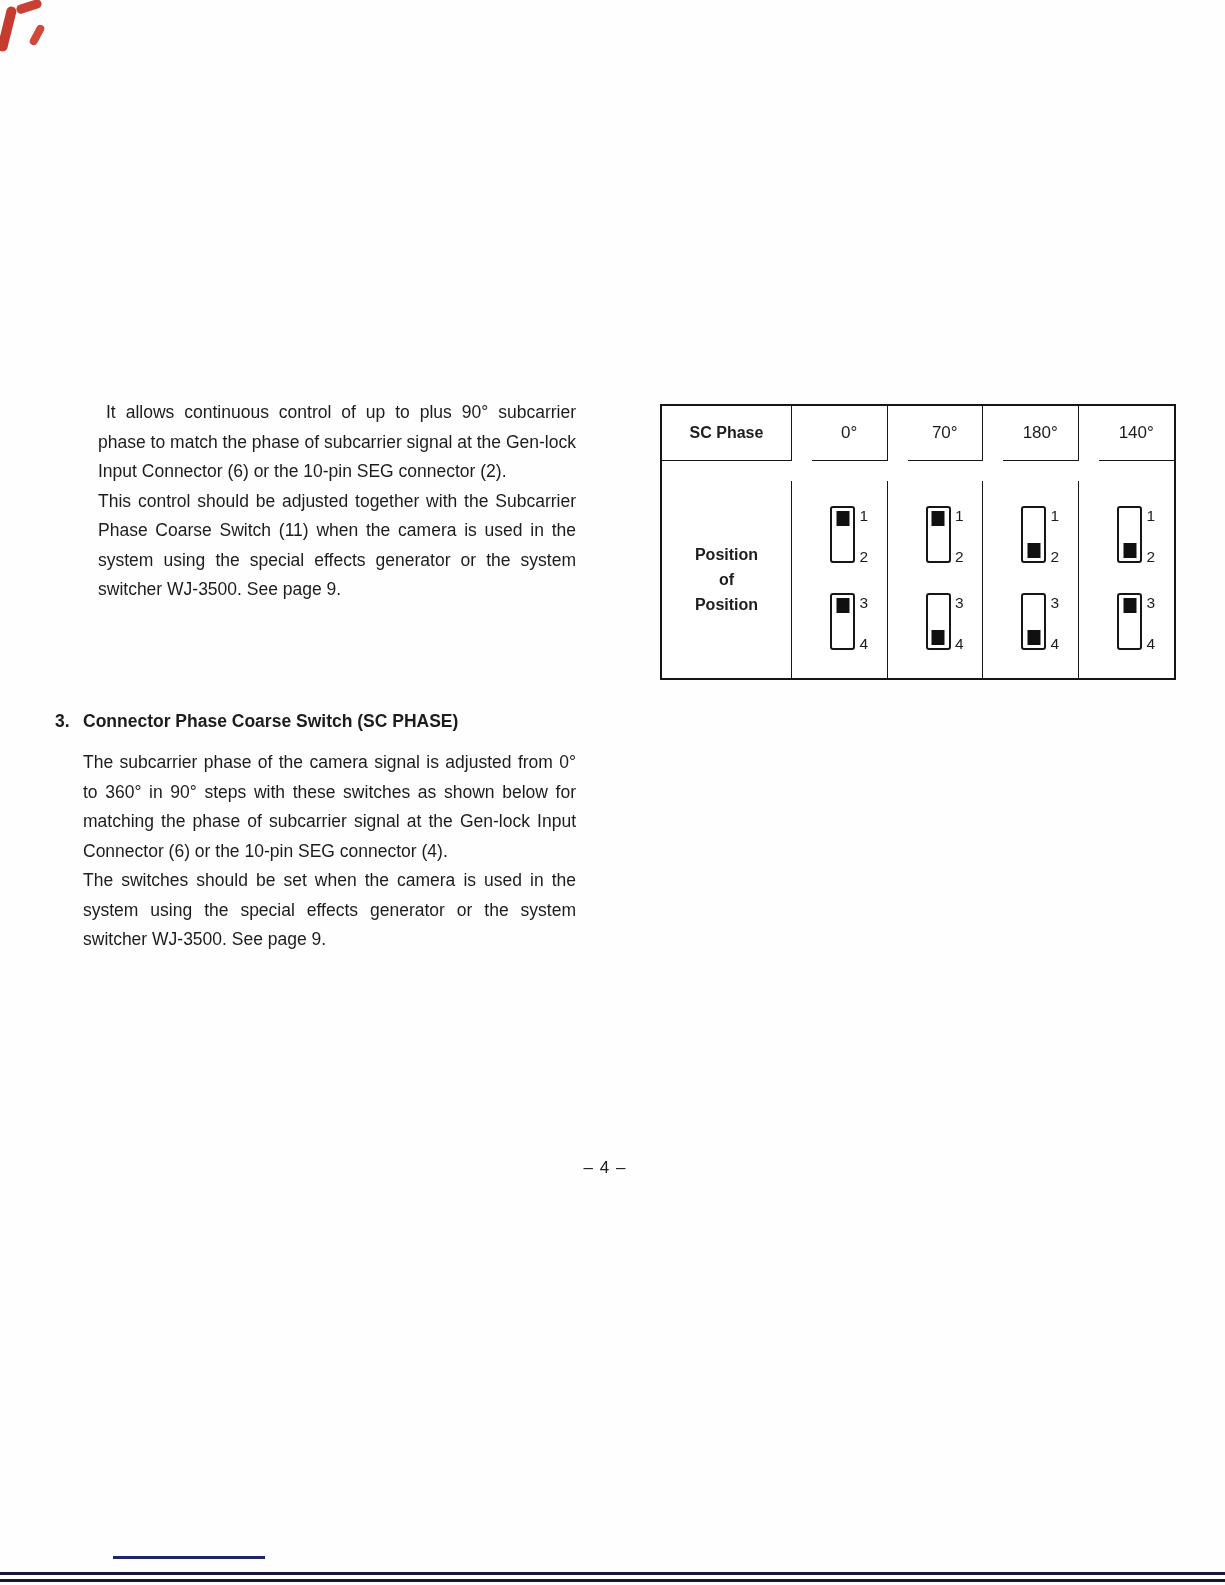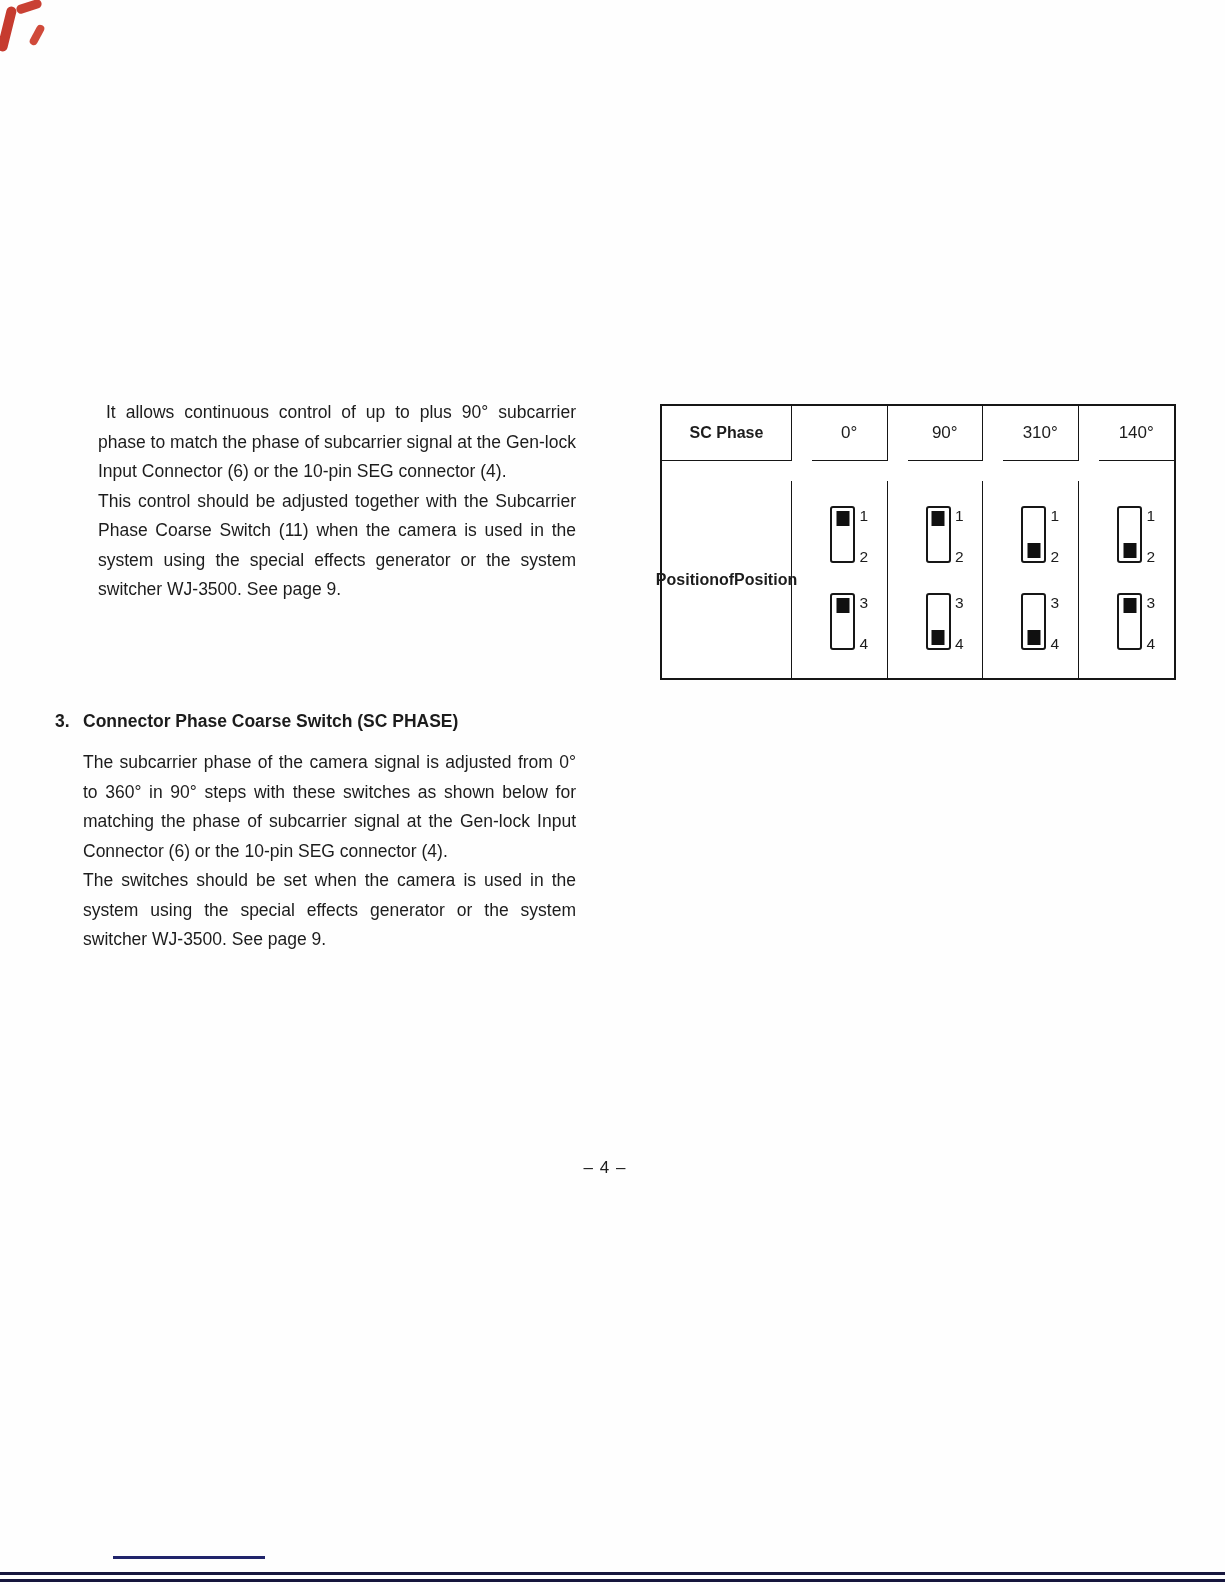--- a/index.html
+++ b/index.html
@@ -42,21 +42,21 @@
   }
   .cell {
     border-right:1.5px solid #161616;
     display:flex; align-items:center; justify-content:center;
     box-sizing:border-box;
   }
   .cell.last { border-right:none; }
   .hcell { border-bottom:1.5px solid #161616; font-size:17px; }
   .hcell.first { font-weight:bold; font-size:16px; }
   .label-cell {
-    flex-direction:row; font-weight:bold; font-size:16px; line-height:25px;
+    flex-direction:column; font-weight:bold; font-size:16px; line-height:25px;
     text-align:center;
   }
   .switch-cell { flex-direction:column; gap:26px; }
 
   .dip { display:flex; align-items:flex-start; }
   .dip-rect {
     position:relative; width:25px; height:57px;
     border:2.5px solid #161616; border-radius:3px;
     box-sizing:border-box; background:#fff;
   }
@@ -93,40 +93,40 @@
 </head>
 <body>
 
 <div class="page">
 
   <div class="red-mark-a"></div>
   <div class="red-mark-b"></div>
   <div class="red-mark-c"></div>
 
   <div class="col-left">
-    <p class="first-indent">It allows continuous control of up to plus 90° subcarrier phase to match the phase of subcarrier signal at the Gen-lock Input Connector (6) or the 10-pin SEG connector (4).</p>
+    <p class="first-indent">It allows continuous control of up to plus 90° subcarrier phase to match the phase of subcarrier signal at the Gen-lock Input Connector (6) or the 10-pin SEG connector (2).</p>
     <p>This control should be adjusted together with the Subcarrier Phase Coarse Switch (11) when the camera is used in the system using the special effects generator or the system switcher WJ-3500. See page 9.</p>
   </div>
 
   <div class="sec11">
     <div class="sec11-head">
       <span class="sec11-num">3.</span>
       <span>Connector Phase Coarse Switch (SC PHASE)</span>
     </div>
     <div class="sec11-body">
       <p>The subcarrier phase of the camera signal is adjusted from 0° to 360° in 90° steps with these switches as shown below for matching the phase of subcarrier signal at the Gen-lock Input Connector (6) or the 10-pin SEG connector (4).</p>
       <p>The switches should be set when the camera is used in the system using the special effects generator or the system switcher WJ-3500. See page 9.</p>
     </div>
   </div>
 
   <div class="sc-table" id="sc-table">
     <div class="cell hcell first">SC Phase</div>
     <div class="cell hcell">0°</div>
-    <div class="cell hcell">90°</div>
-    <div class="cell hcell">310°</div>
+    <div class="cell hcell">70°</div>
+    <div class="cell hcell">180°</div>
     <div class="cell hcell last">140°</div>
 
     <div class="cell label-cell">
       <span>Position</span>
       <span>of</span>
       <span>Position</span>
     </div>
 
   <div class="cell switch-cell">
         <div class="dip">

